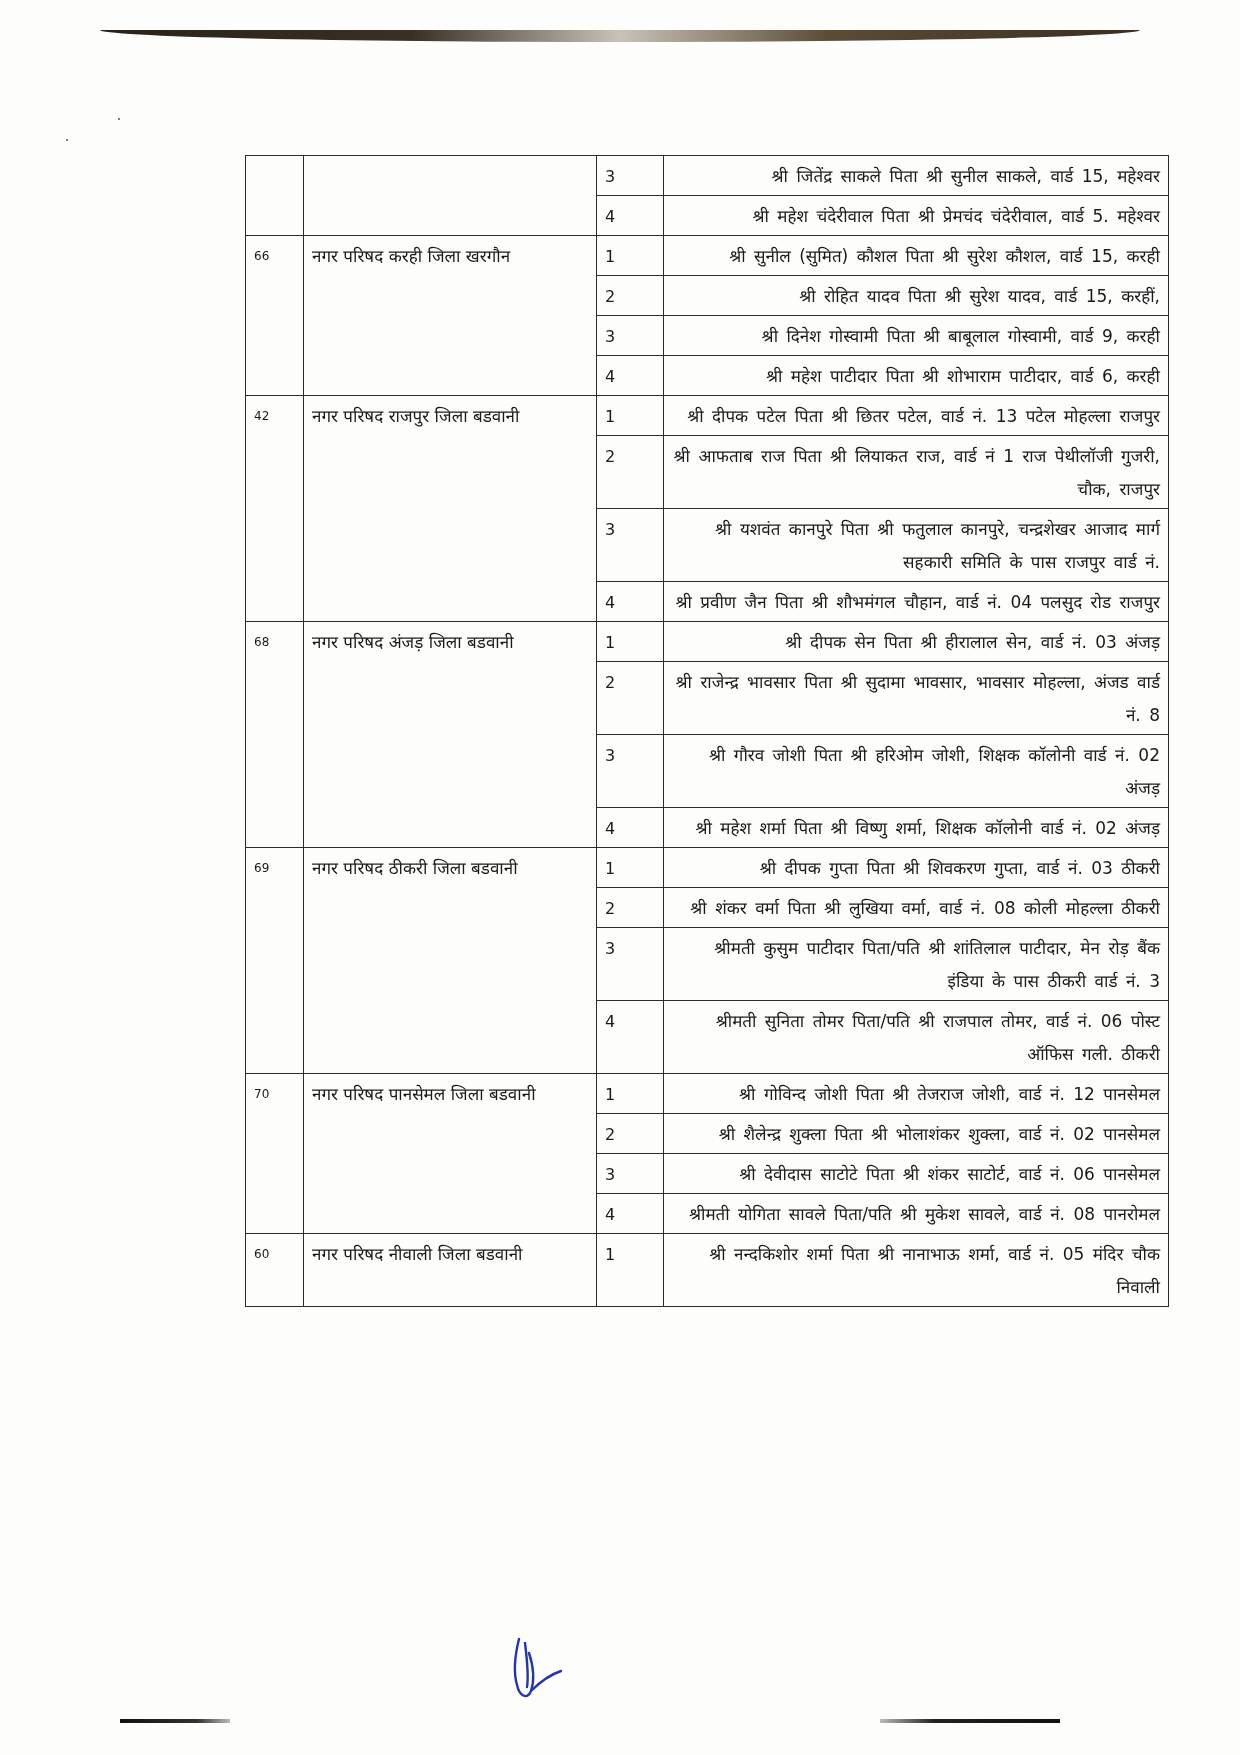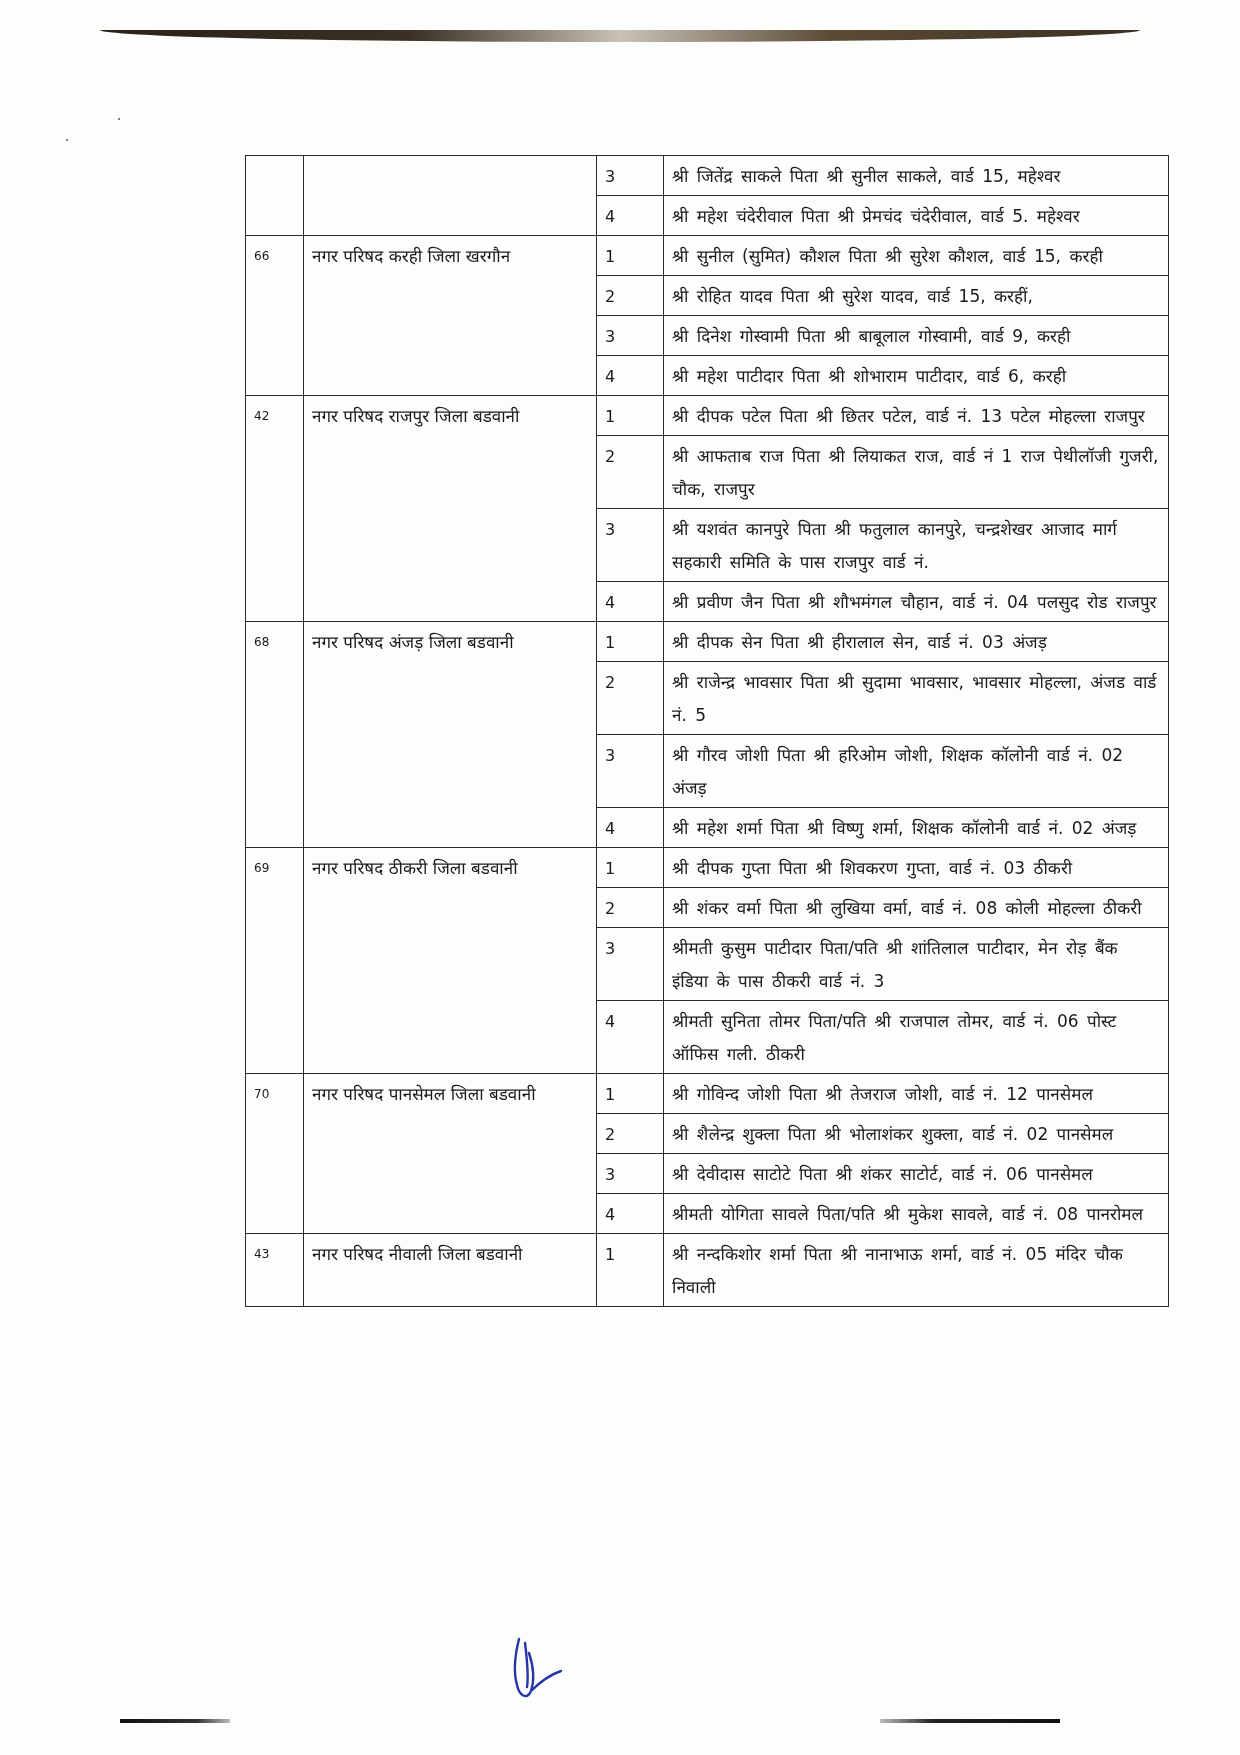--- a/index.html
+++ b/index.html
@@ -12,21 +12,21 @@
        background:linear-gradient(90deg,#111 0%,#333 70%,#bbb 100%);}
   .scan-edge-bottom-r{position:absolute;left:880px;top:1719px;width:180px;height:4px;
        background:linear-gradient(90deg,#bbb 0%,#222 30%,#111 100%);}
   .speck{position:absolute;width:2px;height:2px;background:#555;border-radius:50%;}
   table.doc{position:absolute;left:245px;top:155px;width:923px;border-collapse:collapse;
        table-layout:fixed;font-size:17px;}
   table.doc td{border:1.6px solid #2b2b2b;vertical-align:top;padding:4px 8px 2px 8px;line-height:33px;}
   col.c-sn{width:58px;} col.c-body{width:293px;} col.c-idx{width:67px;} col.c-name{width:505px;}
   td.sn{font-size:12px;padding-left:6px;}
   td.idx{font-size:16px;padding-left:12px;}
-  td.name{word-spacing:3px;}
+  td.name{word-spacing:3px;text-align:right;}
   .sig{position:absolute;left:505px;top:1635px;width:60px;height:80px;}
 </style>
 </head>
 <body>
 
 <div class="scan-edge-top"></div>
 <div class="speck" style="left:118px;top:118px;"></div>
 <div class="speck" style="left:66px;top:139px;"></div>
 
 <table class="doc">
@@ -84,21 +84,21 @@
         <td class="name">श्री प्रवीण जैन पिता श्री शौभमंगल चौहान, वार्ड नं. 04 पलसुद रोड राजपुर</td>
       </tr>
       <tr>
         <td class="sn" rowspan="4">68</td>
         <td class="body" rowspan="4">नगर परिषद अंजड़ जिला बडवानी</td>
         <td class="idx">1</td>
         <td class="name">श्री दीपक सेन पिता श्री हीरालाल सेन, वार्ड नं. 03 अंजड़</td>
       </tr>
       <tr>
         <td class="idx">2</td>
-        <td class="name">श्री राजेन्द्र भावसार पिता श्री सुदामा भावसार, भावसार मोहल्ला, अंजड वार्ड नं. 5</td>
+        <td class="name">श्री राजेन्द्र भावसार पिता श्री सुदामा भावसार, भावसार मोहल्ला, अंजड वार्ड नं. 8</td>
       </tr>
       <tr>
         <td class="idx">3</td>
         <td class="name">श्री गौरव जोशी पिता श्री हरिओम जोशी, शिक्षक कॉलोनी वार्ड नं. 02 अंजड़</td>
       </tr>
       <tr>
         <td class="idx">4</td>
         <td class="name">श्री महेश शर्मा पिता श्री विष्णु शर्मा, शिक्षक कॉलोनी वार्ड नं. 02 अंजड़</td>
       </tr>
       <tr>
@@ -131,21 +131,21 @@
       </tr>
       <tr>
         <td class="idx">3</td>
         <td class="name">श्री देवीदास साटोटे पिता श्री शंकर साटोर्ट, वार्ड नं. 06 पानसेमल</td>
       </tr>
       <tr>
         <td class="idx">4</td>
         <td class="name">श्रीमती योगिता सावले पिता/पति श्री मुकेश सावले, वार्ड नं. 08 पानरोमल</td>
       </tr>
       <tr>
-        <td class="sn" rowspan="1">43</td>
+        <td class="sn" rowspan="1">60</td>
         <td class="body" rowspan="1">नगर परिषद नीवाली जिला बडवानी</td>
         <td class="idx">1</td>
         <td class="name">श्री नन्दकिशोर शर्मा पिता श्री नानाभाऊ शर्मा, वार्ड नं. 05 मंदिर चौक निवाली</td>
       </tr>
     </tbody>
 </table>
 
 <svg class="sig" viewBox="0 0 60 80">
   <path id="sig-path" d="M14 4 C10 20, 8 36, 12 50 C14 60, 22 66, 26 56 C30 44, 28 30, 24 18 M26 56 C34 48, 44 40, 56 36 M20 8 C22 24, 24 40, 22 52" fill="none" stroke="#2636a8" stroke-width="2.4" stroke-linecap="round"></path>
 </svg>

